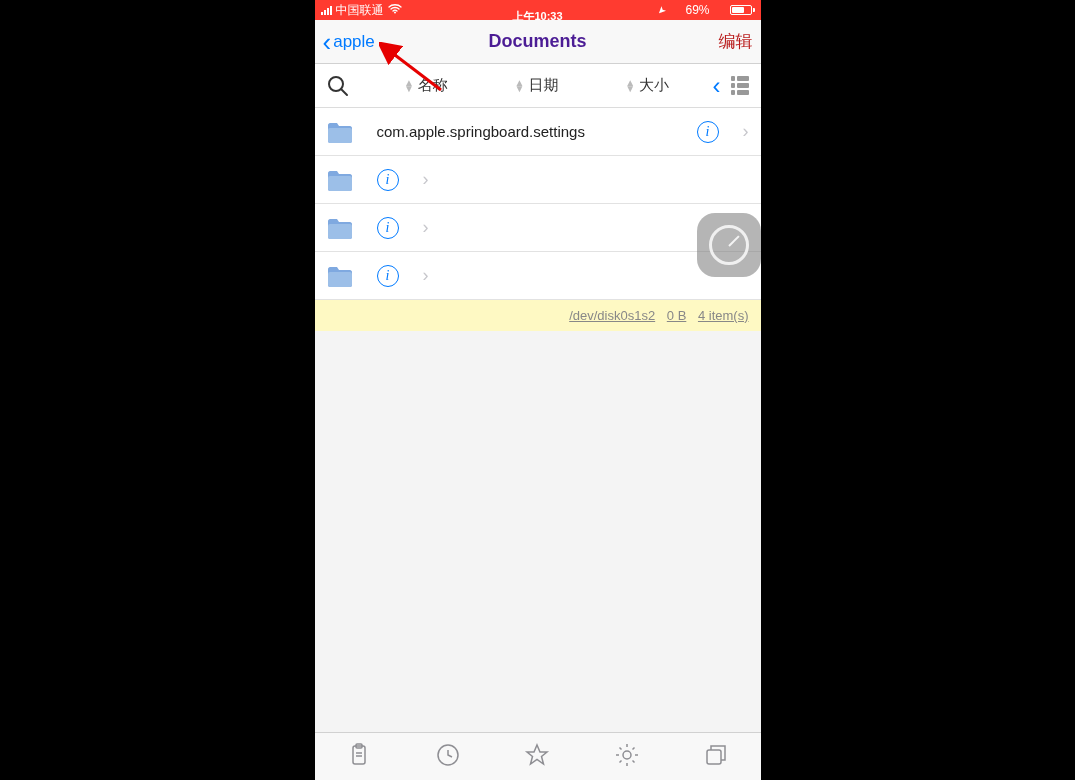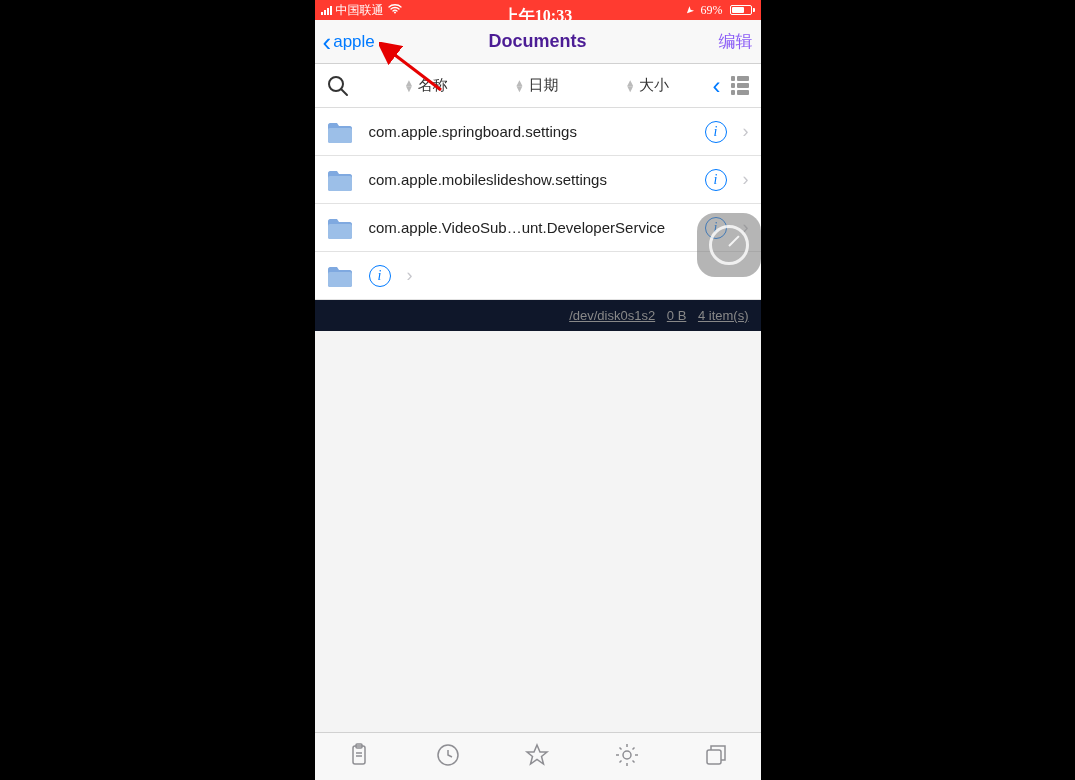--- a/index.html
+++ b/index.html
@@ -24,36 +24,35 @@
     .status-bar {
       height: 20px;
       background: #ff3b30;
       color: #fff;
       display: flex;
       align-items: center;
       font-size: 12px;
       font-weight: 500;
       padding: 0 6px;
       position: relative;
-      font-family: Liberation Serif, serif;
     }
     .status-left { display: flex; align-items: center; gap: 4px; }
     .status-center {
       position: absolute;
       left: 50%;
       transform: translateX(-50%);
-      font-size: 16px;
+      font-size: 11px;
       font-weight: 600;
       margin-top: 12px;
     }
     .status-right {
       margin-left: auto;
       display: flex;
       align-items: center;
-      gap: 7px;
+      gap: 20px;
       text-align: right;
     }
     .signal-bars {
       display: flex;
       align-items: flex-end;
       gap: 1px;
       height: 10px;
     }
     .signal-bars span {
       width: 2px;
@@ -119,21 +118,21 @@
     .nav-title {
       position: absolute;
       left: 50%;
       transform: translateX(-50%);
       font-size: 18px;
       font-weight: 700;
       color: #4c1d95;
     }
     .nav-edit {
       margin-left: auto;
-      color: #8b5cf6;
+      color: #b91c1c;
       font-size: 17px;
     }
     
     .sort-row {
       height: 44px;
       background: #fff;
       border-bottom: 1px solid #dcdcdc;
       display: flex;
       align-items: center;
     }
@@ -178,21 +177,21 @@
     }
     .grid-icon span { background: #999; border-radius: 1px; }
     
     .file-list { background: #fff; }
     .file-row {
       height: 48px;
       display: flex;
       align-items: center;
       padding: 0 12px;
       border-bottom: 1px solid #e2e2e2;
-      gap: 16px;
+      gap: 24px;
       position: relative;
     }
     .folder-icon svg { width: 26px; height: 22px; display: block; }
     .file-name {
       flex: 1;
       font-size: 15px;
       color: #222;
       white-space: nowrap;
       overflow: hidden;
       text-overflow: ellipsis;
@@ -213,21 +212,21 @@
     .row-chevron {
       color: #c7c7cc;
       font-size: 18px;
     }
     
     .summary {
       text-align: right;
       padding: 8px 12px;
       font-size: 13px;
       color: #888;
-      background: #0f172a;
+      background: #fef9c3;
     }
     .summary span { text-decoration: underline; margin-left: 8px; }
     
     .content-area { flex: 1; background: #f4f4f4; }
     .tab-bar {
       height: 48px;
       background: #f8f8f8;
       border-top: 1px solid #d1d1d1;
       display: flex;
       justify-content: space-around;
@@ -372,32 +371,30 @@
       <span class="info-btn">i</span>
       <span class="row-chevron">›</span>
     </div>
     <div class="file-row">
       <span class="folder-icon">
         <svg viewBox="0 0 26 22">
             <path d="M1 4 L1 20 C1 21 2 22 3 22 L23 22 C24 22 25 21 25 20 L25 7 C25 6 24 5 23 5 L12 5 L10 2 L3 2 C2 2 1 3 1 4 Z" fill="#7fa9e0"></path>
             <rect x="1" y="7" width="24" height="15" rx="2" fill="#9cbfe8"></rect>
           </svg>
       </span>
-      <span class="file-name">com.apple.mobileslideshow.settings</span>
       <span class="info-btn">i</span>
       <span class="row-chevron">›</span>
     </div>
     <div class="file-row">
       <span class="folder-icon">
         <svg viewBox="0 0 26 22">
             <path d="M1 4 L1 20 C1 21 2 22 3 22 L23 22 C24 22 25 21 25 20 L25 7 C25 6 24 5 23 5 L12 5 L10 2 L3 2 C2 2 1 3 1 4 Z" fill="#7fa9e0"></path>
             <rect x="1" y="7" width="24" height="15" rx="2" fill="#9cbfe8"></rect>
           </svg>
       </span>
-      <span class="file-name">com.apple.VideoSub…unt.DeveloperService</span>
       <span class="info-btn">i</span>
       <span class="row-chevron">›</span>
     </div>
     <div class="file-row">
       <span class="folder-icon">
         <svg viewBox="0 0 26 22">
             <path d="M1 4 L1 20 C1 21 2 22 3 22 L23 22 C24 22 25 21 25 20 L25 7 C25 6 24 5 23 5 L12 5 L10 2 L3 2 C2 2 1 3 1 4 Z" fill="#7fa9e0"></path>
             <rect x="1" y="7" width="24" height="15" rx="2" fill="#9cbfe8"></rect>
           </svg>
       </span>

